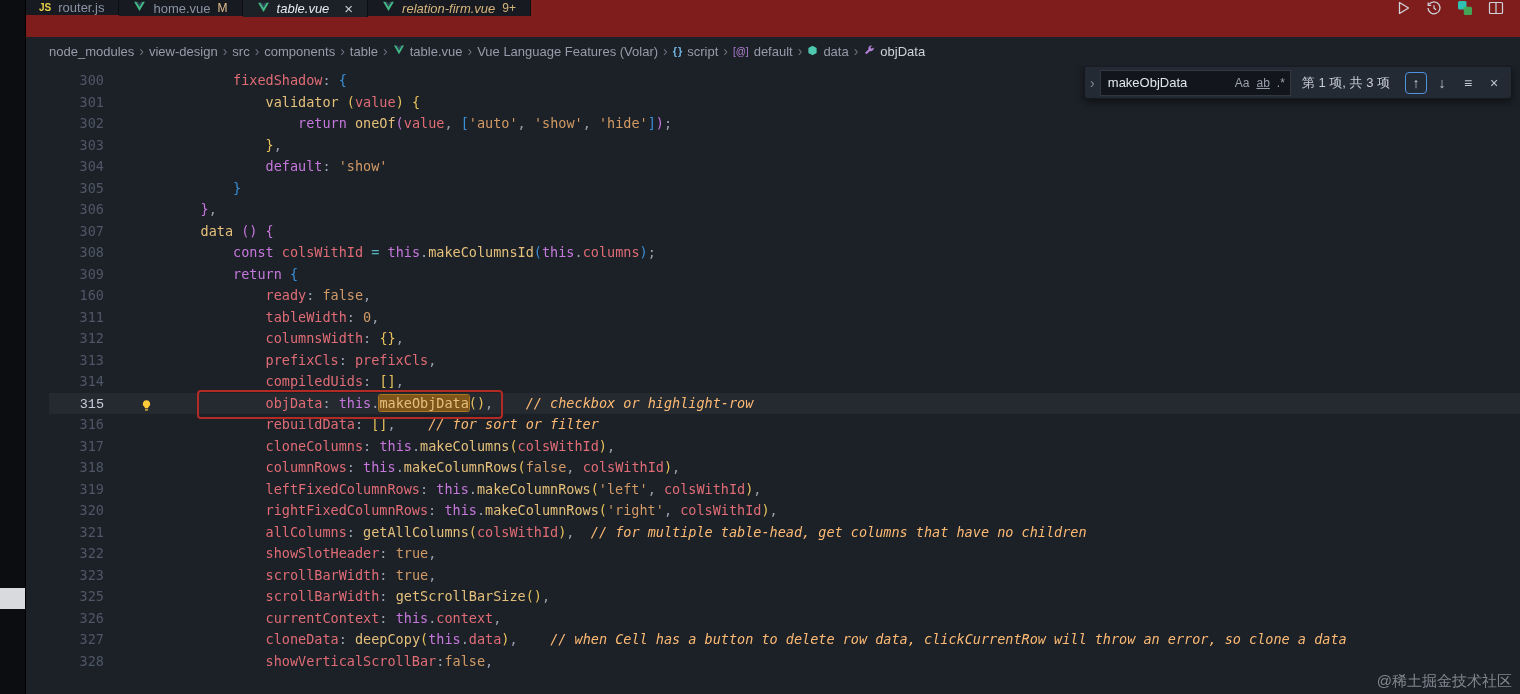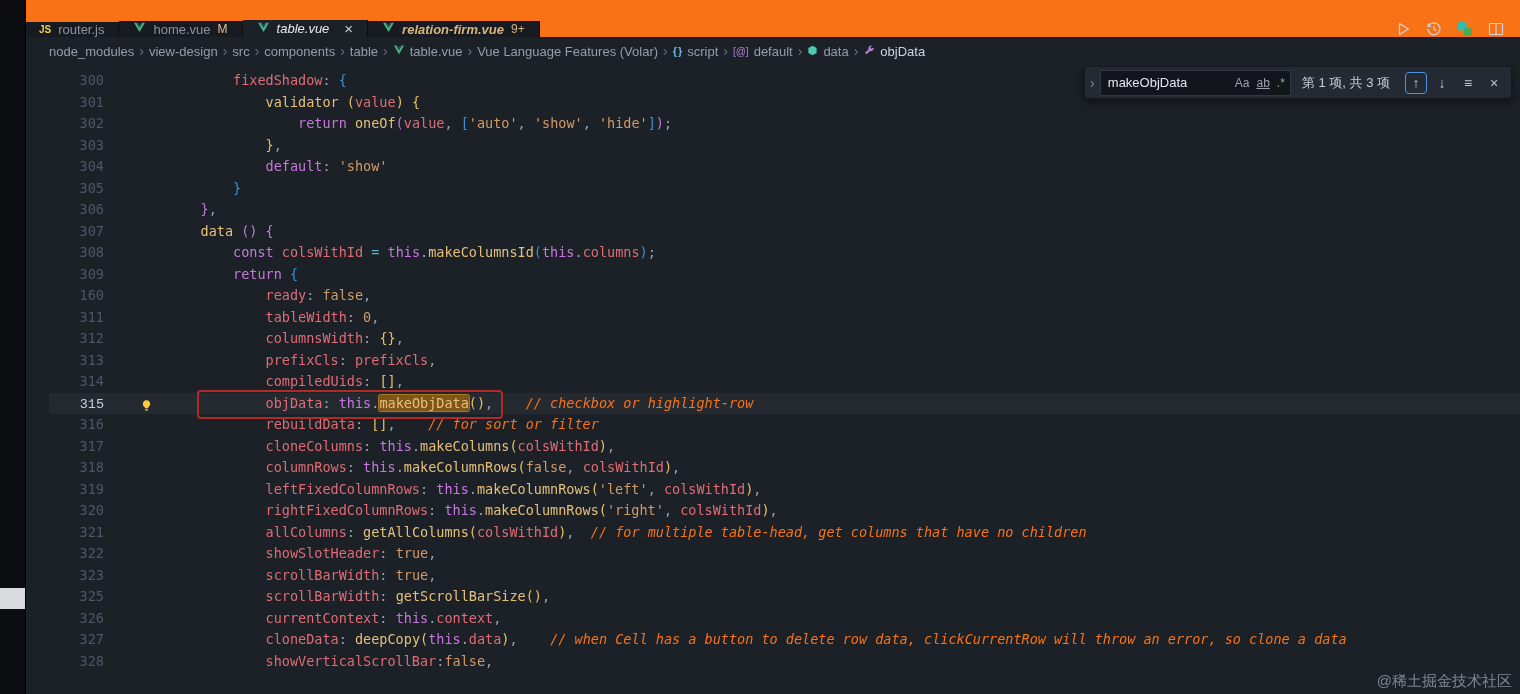--- a/index.html
+++ b/index.html
@@ -4,26 +4,26 @@
 <style>
   html,body{margin:0;padding:0;background:#0b0d11;}
   .window{position:relative;width:1520px;height:694px;background:#1c2027;overflow:hidden;
           font-family:"Liberation Sans",sans-serif;}
 
   
   .left-strip{position:absolute;left:0;top:0;width:25px;height:100%;background:#0b0d11;border-right:1px solid #000;z-index:5;}
   .strip-marker{position:absolute;left:0;top:588px;width:100%;height:21px;background:#d9dadd;}
 
   
-  .tabbar{position:absolute;left:25px;top:0;right:0;height:37px;background:#f97316;display:flex;align-items:flex-end;z-index:4;}
+  .tabbar{position:absolute;left:25px;top:0;right:0;height:37px;background:#7f1d1d;display:flex;align-items:flex-start;z-index:4;}
   .tab{display:flex;align-items:center;padding:0 14px;background:#171a21;border-right:1px solid #0c0e12;
        font-size:13px;color:#8b93a1;gap:7px;cursor:default;}
   .tab.active{background:#1c2027;color:#e6e9ef;}
   .tab.active .tab-label{font-style:italic;}
-  .tab.warn .tab-label{font-style:italic;color:#d6b57c;font-weight:bold;}
+  .tab.warn .tab-label{font-style:italic;color:#d6b57c;}
   .mod{color:#e2c08d;font-size:12px;}
   .badge{color:#d6b57c;font-size:12px;}
   .close{color:#c9ced7;font-size:15px;margin-left:8px;}
   .ficon-js{color:#e8d04b;font-weight:bold;font-size:10px;letter-spacing:0;}
   .tab-actions{margin-left:auto;display:flex;align-items:center;gap:15px;padding:0 16px;}
   .action{display:flex;align-items:center;justify-content:center;}
 
   
   .breadcrumb{position:absolute;left:25px;top:37px;right:0;height:28px;background:#1c2027;display:flex;
               align-items:center;padding-left:24px;font-size:13px;color:#959daa;white-space:nowrap;z-index:2;}
@@ -40,21 +40,21 @@
   .line.current{background:rgba(130,140,160,0.09);}
   .ln{display:inline-block;width:55px;text-align:right;color:#4e5766;}
   .line.current .ln{color:#c6cdda;font-family:Liberation Mono, monospace;}
   .gut{display:inline-block;width:64px;position:relative;height:21.5px;vertical-align:top;}
   .bulb{position:absolute;left:36px;top:4px;}
 
   
   .w{color:#abb2bf}.p{color:#9aa2b1}.o{color:#56b6c2}
   .k{color:#c678dd}.v{color:#e06c75}.f{color:#e5c07b}
   .s{color:#d19a66}.n{color:#d19a66}
-  .c{color:#f97316;font-style:italic}
+  .c{color:#fdba74;font-style:italic}
   .b1{color:#e7c15c}.b2{color:#c678dd}.b3{color:#3b8fd6}
   .hl{background:#80551a;border-radius:2px;box-shadow:0 0 0 1px #a8771f;}
 
   .red-box{position:absolute;left:172px;top:325px;width:302px;height:25px;border:2px solid #b22a23;
            border-radius:4px;pointer-events:none;z-index:3;}
 
   
   .find-widget{position:absolute;top:2px;right:8px;height:31px;display:flex;align-items:center;
                background:#242a34;border:1px solid #15181d;border-top:none;border-radius:0 0 4px 4px;
                box-shadow:0 3px 8px rgba(0,0,0,.5);padding-right:6px;z-index:6;}

